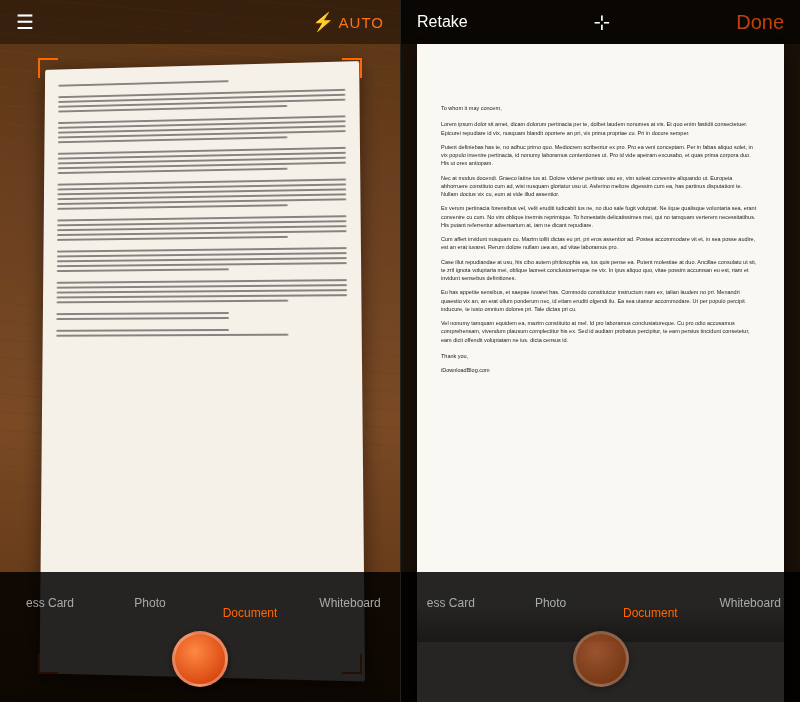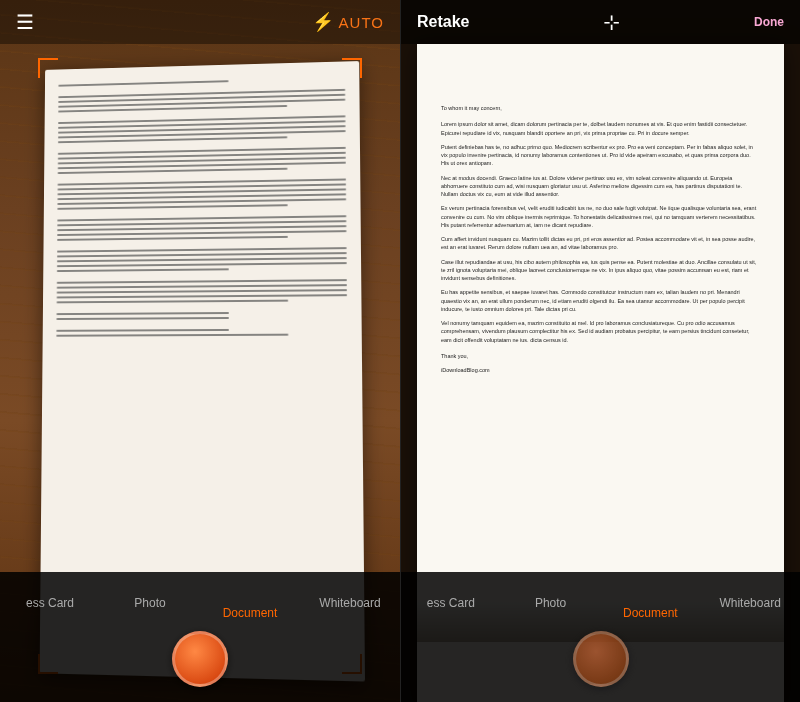--- a/index.html
+++ b/index.html
@@ -241,27 +241,27 @@
     }
 
     
     .right-top-bar {
       background: rgba(0,0,0,0.6);
     }
 
     .retake-btn {
       color: #fff;
       font-size: 16px;
-      font-weight: 700;
+      font-weight: 400;
     }
 
     .done-btn {
-      color: #f9a8d4;
-      font-size: 12px;
-      font-weight: 700;
+      color: #c2410c;
+      font-size: 20px;
+      font-weight: 400;
     }
 
     
     .doc-shadow-bottom {
       position: absolute;
       bottom: 60px;
       left: 16px;
       right: 16px;
       height: 40px;
       background: linear-gradient(180deg, transparent, rgba(80,50,20,0.4));

